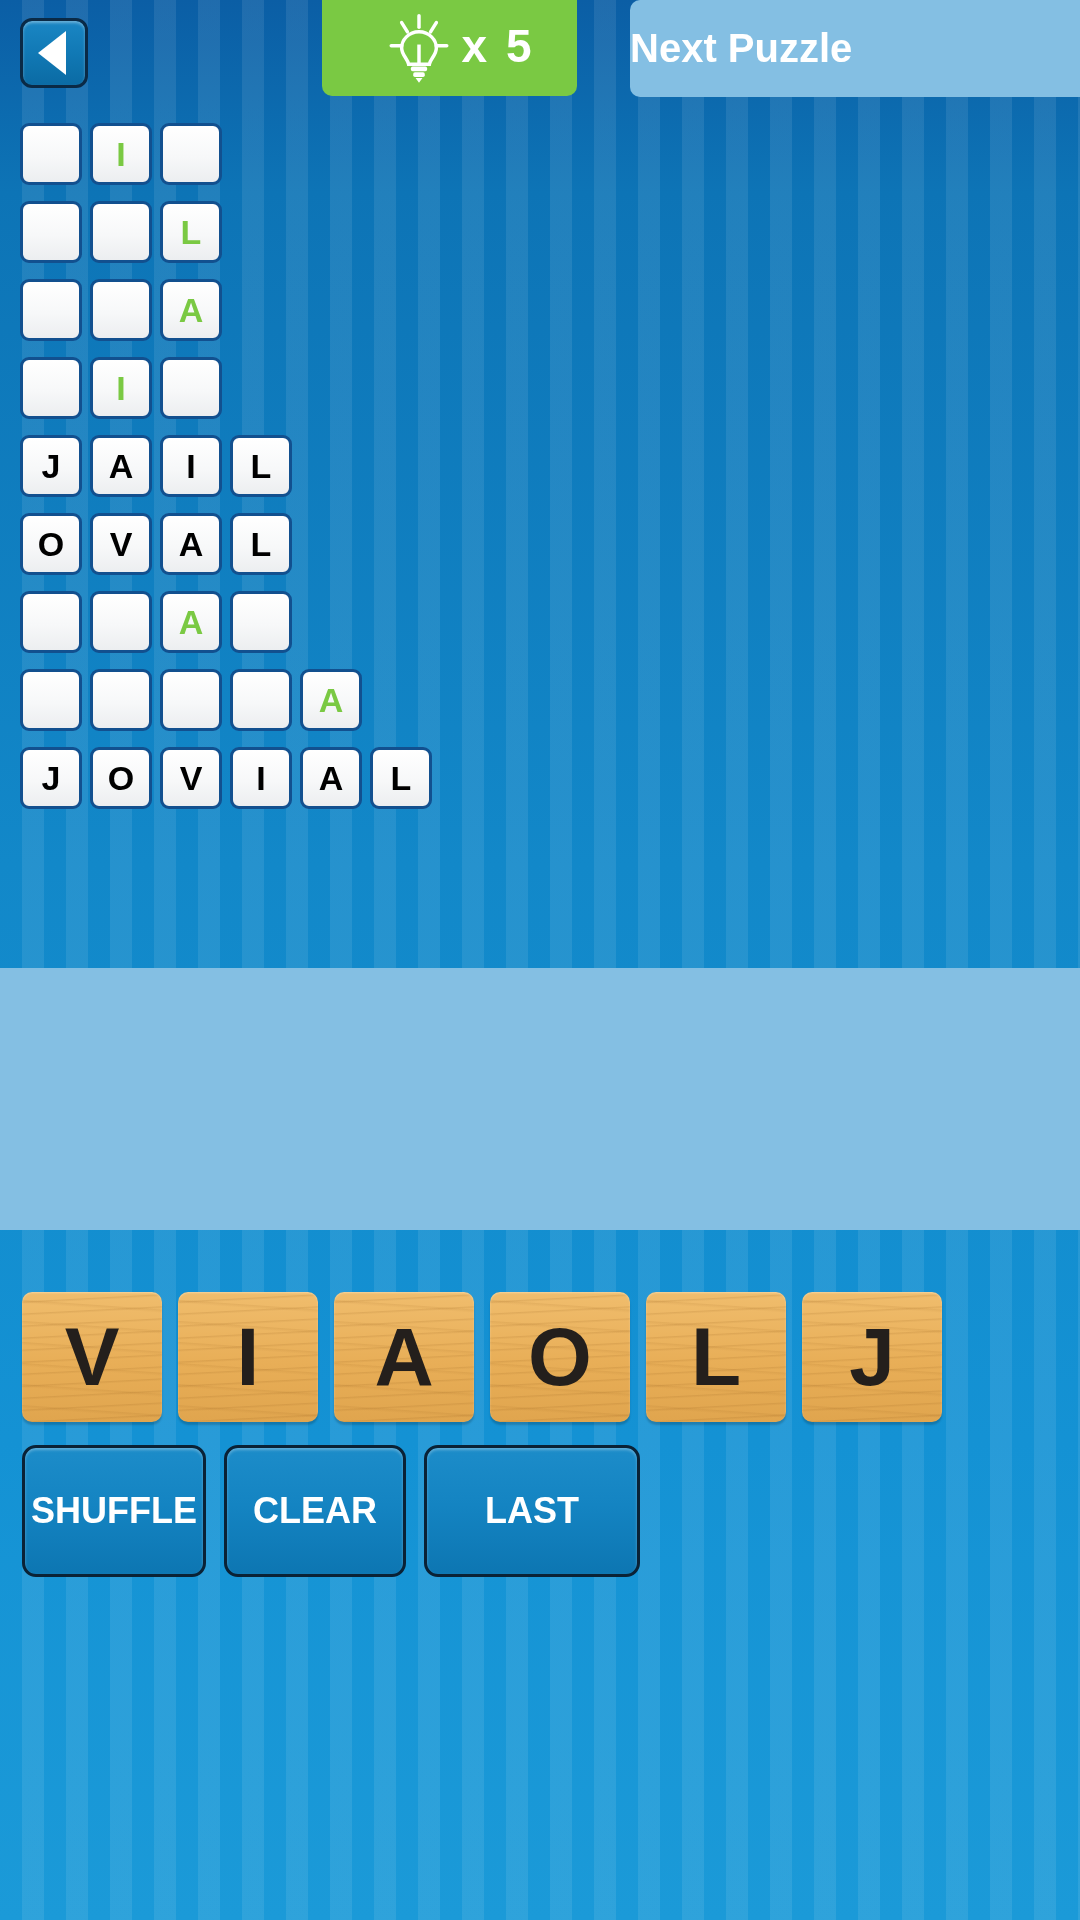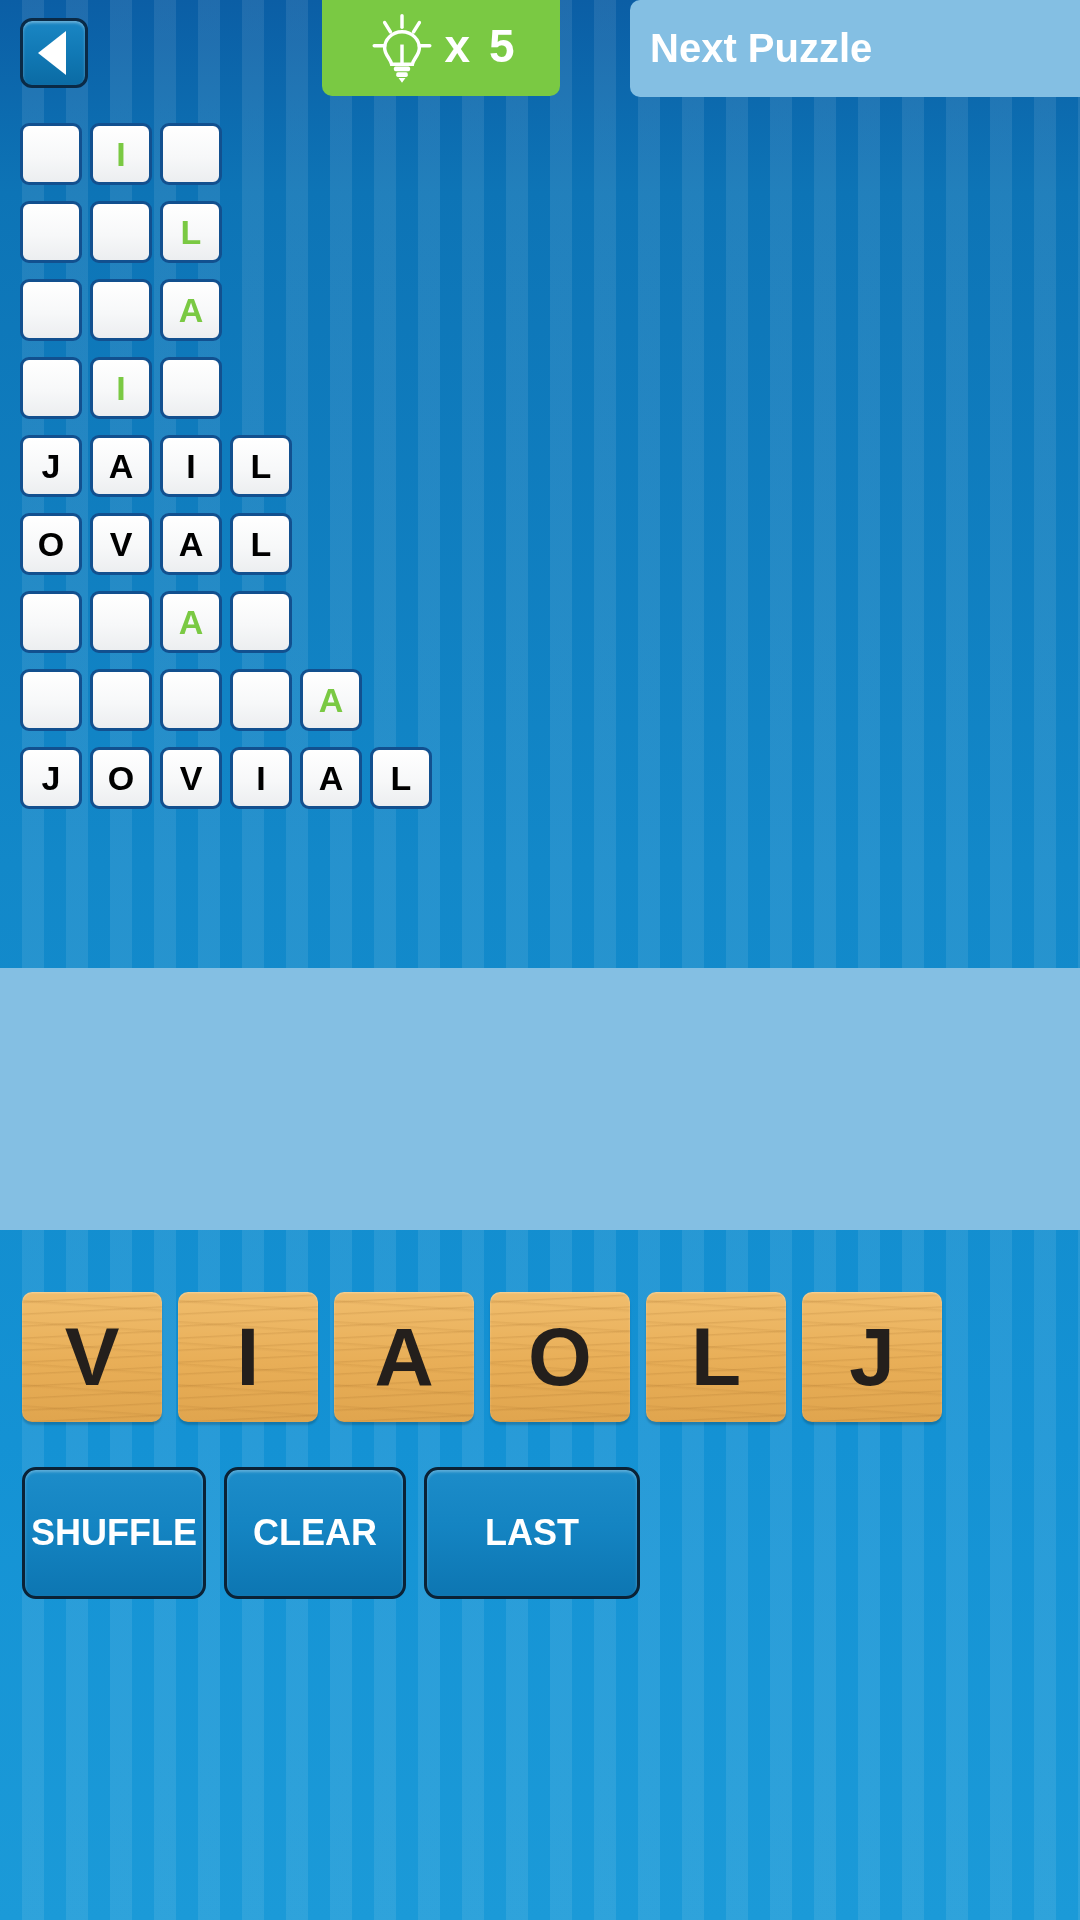--- a/index.html
+++ b/index.html
@@ -70,41 +70,41 @@
     left: 322px;
     top: 0;
     width: 238px;
     height: 96px;
     background: #7ac943;
     border-radius: 0 0 10px 10px;
     display: flex;
     align-items: center;
     justify-content: center;
     gap: 6px;
+    padding-left: 17px;
   }
   .bulb-ico { width: 74px; height: 74px; display:block; }
   .hint-count {
     color: #ffffff;
     font-size: 46px;
     font-weight: bold;
     letter-spacing: 3px;
     line-height: 1;
     padding-bottom: 4px;
   }
   .next-puzzle {
     position: absolute;
     right: 0;
     top: 0;
     width: 450px;
     height: 97px;
     background: #84bfe3;
     border-radius: 10px 0 0 10px;
     display: flex;
     align-items: center;
-    padding-left: 20px;
     box-sizing: border-box;
   }
   .next-puzzle span {
     color: #ffffff;
     font-size: 40px;
     font-weight: bold;
     white-space: nowrap;
   }
 
   
@@ -181,21 +181,21 @@
     font-size: 82px;
     font-weight: bold;
     line-height: 1;
     box-sizing: border-box;
   }
 
   
   .actions {
     display: flex;
     gap: 18px;
-    padding: 45px 22px 0 22px;
+    padding: 23px 22px 0 22px;
   }
   .action-btn {
     height: 132px;
     border: 3px solid #0a2236;
     border-radius: 14px;
     background: linear-gradient(to bottom, #1c8cc9 0%, #1484c2 45%, #0d76b2 100%);
     box-shadow: inset 0 2px 3px rgba(255,255,255,0.30);
     display: flex;
     align-items: center;
     justify-content: center;

